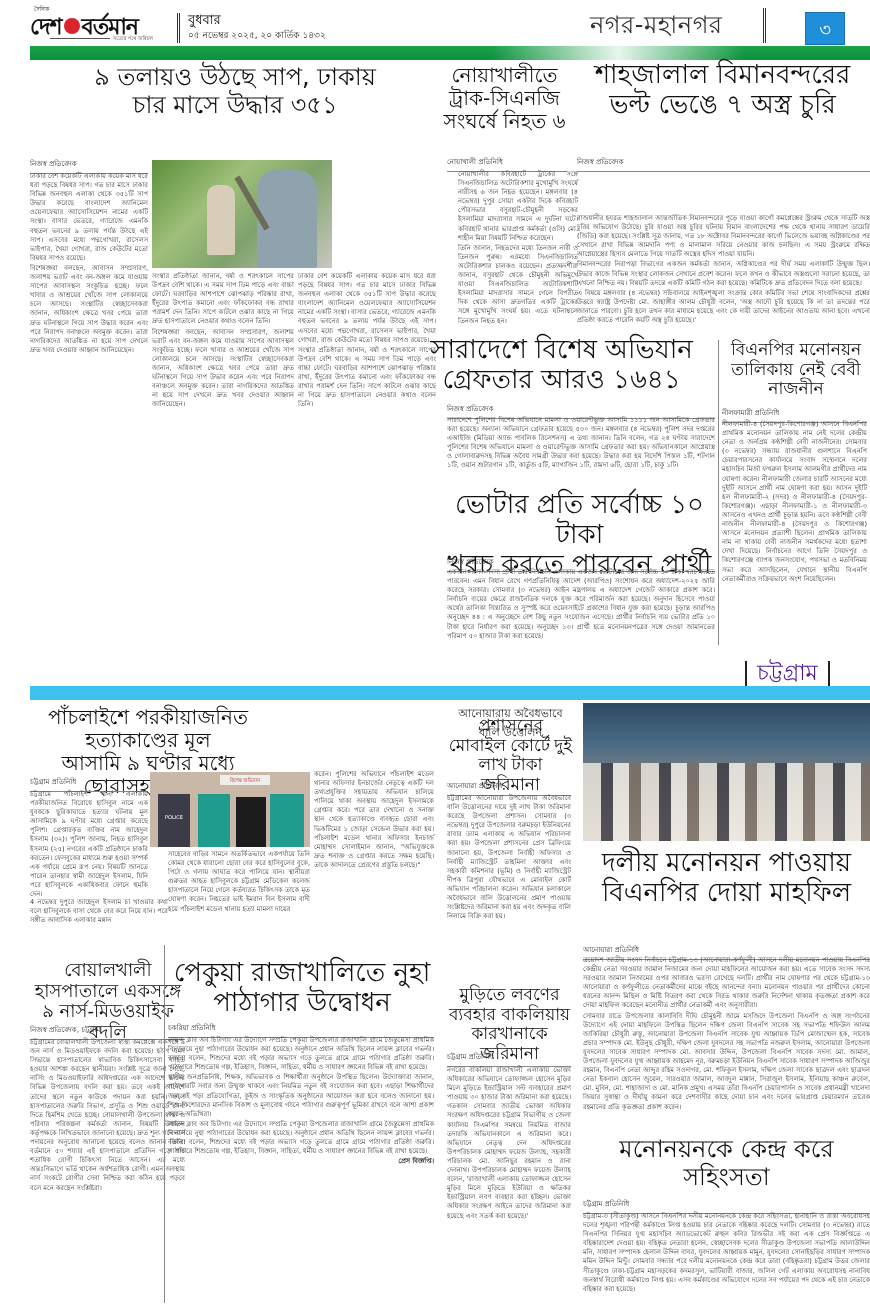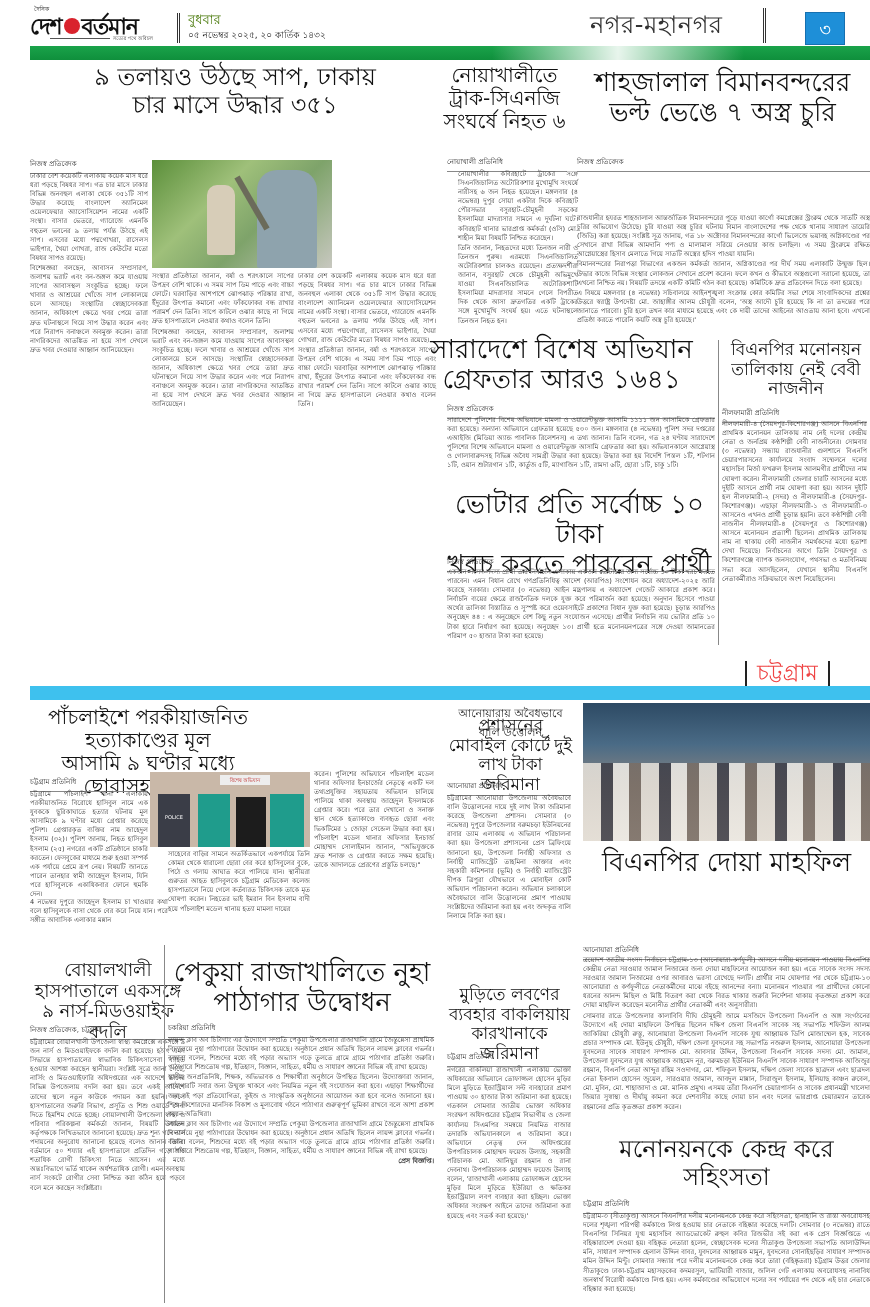--- a/index.html
+++ b/index.html
@@ -8,21 +8,21 @@
 
   .abs { position: absolute; }
 
   
   .logo-small { left: 34px; top: 4px; font-size: 6px; color: #333; }
   .logo { left: 30px; top: 9px; font-size: 22px; font-weight: bold; color: #111; letter-spacing: -1px; }
   .logo .dot { display: inline-block; width: 16px; height: 16px; border-radius: 50%; background: #d9232d; vertical-align: middle; margin: 0 2px; position: relative; top: -2px; }
   .logo-rule { left: 50px; top: 38px; width: 60px; border-top: 1px solid #555; }
   .logo-tag { left: 113px; top: 35px; font-size: 5px; color: #444; }
   .mast-sep { left: 177px; top: 13px; width: 3px; height: 30px; border-left: 1px solid #333; border-right: 1px solid #333; }
-  .mast-day { left: 188px; top: 10px; font-size: 13px; color: #4d7c0f; }
+  .mast-day { left: 188px; top: 10px; font-size: 13px; color: #000000; }
   .mast-date { left: 188px; top: 28px; font-size: 9px; color: #222; }
   .section-title { left: 590px; top: 6px; font-size: 24px; color: #333; letter-spacing: 0.5px; }
   .sec-sep { left: 763px; top: 8px; width: 3px; height: 35px; border-left: 1px solid #333; border-right: 1px solid #333; }
   .page-num { left: 805px; top: 12px; width: 40px; height: 33px; background: #1e8fd8; color: #fff; font-size: 18px; text-align: center; line-height: 33px; border: 1px solid #1670b0; }
 
   .band-green { left: 30px; top: 46px; width: 840px; height: 14px;
     background: linear-gradient(180deg, #1aa34a 0%, #0f8f3c 100%); }
   .band-green::after { content: ""; position: absolute; inset: 0; background: linear-gradient(90deg, rgba(255,255,255,0) 0%, rgba(255,255,255,0) 55%, rgba(255,255,255,0.9) 70%, rgba(255,255,255,0) 85%); }
   .band-blue { left: 30px; top: 686px; width: 840px; height: 14px; background: #3ec1ee; }
 
@@ -34,21 +34,21 @@
   .h-s { font-size: 17px; }
   .kicker { font-size: 11px; color: #222; text-align: center; }
 
   .byline { font-size: 7px; color: #222; padding-bottom: 3px; border-bottom: 1px solid #888; }
 
   .body { font-size: 6.6px; line-height: 1.38; color: #333; text-align: justify; }
   .body p { margin-bottom: 1px; }
 
   .photo { overflow: hidden; }
   .vline { border-left: 1px solid #888; }
-  .tag-box { font-size: 22px; color: #ef4444; }
+  .tag-box { font-size: 22px; color: #4c1d95; }
   .tag-box .bar { display: inline-block; width: 2px; height: 26px; background: #222; vertical-align: middle; margin: 0 10px; }
 </style>
 </head>
 <body>
 
 <div class="abs logo-small">দৈনিক</div>
 <div class="abs logo">
   <span>দেশ</span><span class="dot"></span><span>বর্তমান</span>
 </div>
 <div class="abs logo-rule"></div>
@@ -85,21 +85,21 @@
   <p>সংস্থার প্রতিষ্ঠাতা জানান, বর্ষা ও শরৎকালে সাপের উপদ্রব বেশি থাকে। এ সময় সাপ ডিম পাড়ে এবং বাচ্চা ফোটে। ঘরবাড়ির আশপাশে ঝোপঝাড় পরিষ্কার রাখা, ইঁদুরের উৎপাত কমানো এবং ফাঁকফোকর বন্ধ রাখার পরামর্শ দেন তিনি। সাপে কাটলে ওঝার কাছে না গিয়ে দ্রুত হাসপাতালে নেওয়ার কথাও বলেন তিনি।</p>
 </div>
 
 <div class="abs hl h-m" style="left:442px;top:64px;width:125px;">নোয়াখালীতে ট্রাক-সিএনজি সংঘর্ষে নিহত ৬</div>
 <div class="abs byline" style="left:447px;top:156px;width:120px;">নোয়াখালী প্রতিনিধি</div>
 <div class="abs body" style="left:458px;top:170px;width:120px;height:165px;">
   <p>নোয়াখালীর কবিরহাটে ট্রাকের সঙ্গে সিএনজিচালিত অটোরিকশার মুখোমুখি সংঘর্ষে নারীসহ ৬ জন নিহত হয়েছেন। মঙ্গলবার (৪ নভেম্বর) দুপুর সোয়া একটার দিকে কবিরহাট পৌরসভার বসুরহাট-চৌমুহনী সড়কের ইসলামিয়া মাদরাসার সামনে এ দুর্ঘটনা ঘটে। কবিরহাট থানার ভারপ্রাপ্ত কর্মকর্তা (ওসি) মো. শাহীন মিয়া বিষয়টি নিশ্চিত করেছেন।</p>
   <p>তিনি জানান, নিহতদের মধ্যে তিনজন নারী ও তিনজন পুরুষ। এরমধ্যে সিএনজিচালিত অটোরিকশার চালকও রয়েছেন। প্রত্যক্ষদর্শীরা জানান, বসুরহাট থেকে চৌমুহনী অভিমুখে যাওয়া সিএনজিচালিত অটোরিকশাটি ইসলামিয়া মাদরাসার সামনে গেলে বিপরীত দিক থেকে আসা দ্রুতগতির একটি ট্রাকের সঙ্গে মুখোমুখি সংঘর্ষ হয়। এতে ঘটনাস্থলে তিনজন নিহত হন।</p>
 </div>
 
-<div class="abs hl h-l" style="left:575px;top:68px;width:295px;">
+<div class="abs hl h-l" style="left:575px;top:60px;width:295px;">
   <div>শাহজালাল বিমানবন্দরের</div>
   <div>ভল্ট ভেঙে ৭ অস্ত্র চুরি</div>
 </div>
 <div class="abs byline" style="left:577px;top:156px;width:293px;">নিজস্ব প্রতিবেদক</div>
 <div class="abs body" style="left:577px;top:170px;width:293px;height:164px;margin-top:44px;">
   <p>রাজধানীর হযরত শাহজালাল আন্তর্জাতিক বিমানবন্দরের পুড়ে যাওয়া কার্গো কমপ্লেক্সের স্ট্রংরুম থেকে সাতটি অস্ত্র চুরির অভিযোগ উঠেছে। চুরি যাওয়া অস্ত্র চুরির ঘটনায় বিমান বাংলাদেশের পক্ষ থেকে থানায় সাধারণ ডায়েরি (জিডি) করা হয়েছে। সংশ্লিষ্ট সূত্র জানায়, গত ১৮ অক্টোবর বিমানবন্দরের কার্গো ভিলেজে ভয়াবহ অগ্নিকাণ্ডের পর সেখানে রাখা বিভিন্ন আমদানি পণ্য ও মালামাল সরিয়ে নেওয়ার কাজ চলছিল। এ সময় স্ট্রংরুমে রক্ষিত আগ্নেয়াস্ত্রের হিসাব মেলাতে গিয়ে সাতটি অস্ত্রের হদিস পাওয়া যায়নি।</p>
   <p>বিমানবন্দরের নিরাপত্তা বিভাগের একজন কর্মকর্তা জানান, অগ্নিকাণ্ডের পর দীর্ঘ সময় এলাকাটি উন্মুক্ত ছিল। উদ্ধার কাজে বিভিন্ন সংস্থার লোকজন সেখানে প্রবেশ করেন। ফলে কখন ও কীভাবে অস্ত্রগুলো সরানো হয়েছে, তা এখনো নিশ্চিত নয়। বিষয়টি তদন্তে একটি কমিটি গঠন করা হয়েছে। কমিটিকে দ্রুত প্রতিবেদন দিতে বলা হয়েছে।</p>
   <p>এ বিষয়ে মঙ্গলবার (৪ নভেম্বর) সচিবালয়ে আইনশৃঙ্খলা সংক্রান্ত কোর কমিটির সভা শেষে সাংবাদিকদের প্রশ্নের উত্তরে স্বরাষ্ট্র উপদেষ্টা মো. জাহাঙ্গীর আলম চৌধুরী বলেন, 'অস্ত্র আদৌ চুরি হয়েছে কি না তা তদন্তের পরে জানাতে পারবো। চুরি হলে তখন কার মাধ্যমে হয়েছে এবং কে দায়ী তাদের আইনের আওতায় আনা হবে। এখনো প্রতিষ্ঠা করতে পারেনি কয়টি অস্ত্র চুরি হয়েছে।'</p>
 </div>
 
@@ -146,20 +146,21 @@
 
 <div class="abs kicker" style="left:448px;top:705px;width:125px;">আনোয়ারায় অবৈধভাবে বালি উত্তোলন</div>
 <div class="abs hl h-s" style="left:448px;top:716px;width:125px;font-family:Liberation Serif, serif;">প্রশাসনের মোবাইল কোর্টে দুই লাখ টাকা জরিমানা</div>
 <div class="abs byline" style="left:447px;top:780px;width:124px;">আনোয়ারা প্রতিনিধি</div>
 <div class="abs body" style="left:447px;top:794px;width:124px;height:180px;">চট্টগ্রামের আনোয়ারা উপজেলায় অবৈধভাবে বালি উত্তোলনের দায়ে দুই লাখ টাকা জরিমানা করেছে উপজেলা প্রশাসন। সোমবার (৩ নভেম্বর) দুপুরে উপজেলার বরুমচড়া ইউনিয়নের রাবার ড্যাম এলাকায় এ অভিযান পরিচালনা করা হয়। উপজেলা প্রশাসনের প্রেস ব্রিফিংয়ে জানানো হয়, উপজেলা নির্বাহী অফিসার ও নির্বাহী ম্যাজিস্ট্রেট তাহমিনা আক্তার এবং সহকারী কমিশনার (ভূমি) ও নির্বাহী ম্যাজিস্ট্রেট দীপক ত্রিপুরা যৌথভাবে এ মোবাইল কোর্ট অভিযান পরিচালনা করেন। অভিযান চলাকালে অবৈধভাবে বালি উত্তোলনের প্রমাণ পাওয়ায় সংশ্লিষ্টদের জরিমানা করা হয় এবং জব্দকৃত বালি নিলামে বিক্রি করা হয়।</div>
 
 <div class="abs photo" style="left:583px;top:703px;width:287px;height:138px;background:linear-gradient(180deg,#2d4a64 0%,#4a6b86 30%,#8b8580 60%,#c9bfb4 100%);">
   <div style="position:absolute;left:0;top:60px;width:287px;height:78px;background:repeating-linear-gradient(90deg,#e9e4dc 0 18px,#3f3f48 18px 30px,#f2efe9 30px 46px,#7a6e65 46px 58px);opacity:0.85;"></div>
 </div>
 <div class="abs hl h-l" style="left:583px;top:848px;width:287px;">
+  <div>দলীয় মনোনয়ন পাওয়ায়</div>
   <div>বিএনপির দোয়া মাহফিল</div>
 </div>
 <div class="abs byline" style="left:583px;top:944px;width:287px;">আনোয়ারা প্রতিনিধি</div>
 <div class="abs body" style="left:583px;top:956px;width:287px;height:176px;">
   <p>ত্রয়োদশ জাতীয় সংসদ নির্বাচনে চট্টগ্রাম-১৩ (আনোয়ারা-কর্ণফুলী) আসনে দলীয় মনোনয়ন পাওয়ায় বিএনপির কেন্দ্রীয় নেতা সরওয়ার জামাল নিজামের জন্য দোয়া মাহফিলের আয়োজন করা হয়। এতে সাবেক সংসদ সদস্য সরওয়ার জামাল নিজামের ওপর আবারও ভরসা রেখেছে দলটি। প্রার্থীর নাম ঘোষণার পর থেকে চট্টগ্রাম-১৩ আনোয়ারা ও কর্ণফুলীতে নেতাকর্মীদের মাঝে বইছে আনন্দের বন্যা। মনোনয়ন পাওয়ার পর প্রার্থীদের কোনো ধরনের আনন্দ মিছিল ও মিষ্টি বিতরণ করা থেকে বিরত থাকার জরুরি নির্দেশনা থাকায় কৃতজ্ঞতা প্রকাশ করে দোয়া মাহফিল করেছেন মনোনীত প্রার্থীর নেতাকর্মী এবং অনুসারীরা।</p>
   <p>সোমবার রাতে উপজেলার কালাবিবি দীঘি চৌমুহনী জামে মসজিদে উপজেলা বিএনপি ও অঙ্গ সংগঠনের উদ্যোগে এই দোয়া মাহফিলে উপস্থিত ছিলেন দক্ষিণ জেলা বিএনপি সাবেক সহ সভাপতি শফিউল আলম জাকিরিয়া চৌধুরী রুস্তু, আনোয়ারা উপজেলা বিএনপি সাবেক যুগ্ম আহ্বায়ক ডিপি মোজাম্মেল হক, সাবেক প্রচার সম্পাদক মো. ইউনুছ চৌধুরী, দক্ষিণ জেলা যুবদলের সহ সভাপতি নজরুল ইসলাম, আনোয়ারা উপজেলা যুবদলের সাবেক সাধারণ সম্পাদক মো. আবসার উদ্দিন, উপজেলা বিএনপি সাবেক সদস্য মো. জামাল, উপজেলা যুবদলের যুগ্ম আহ্বায়ক আহমেদ নূর, বরুমচড়া ইউনিয়ন বিএনপি সাবেক সাধারণ সম্পাদক আজিজুর রহমান, বিএনপি নেতা আব্দুর রহিম সওদাগর, মো. শফিকুল ইসলাম, দক্ষিণ জেলা সাবেক ছাত্রদল এবং ছাত্রদল নেতা ইকবাল হোসেন জুয়েল, সারওয়ার জামাল, আবদুল মান্নান, সিরাজুল ইসলাম, ইলিয়াছ কাঞ্চন রুবেল, মো. মুবিন, মো. শাহাজাদা ও মো. মানিক প্রমুখ। এসময় তাঁরা বিএনপি চেয়ারপার্সন ও সাবেক প্রধানমন্ত্রী খালেদা জিয়ার সুস্বাস্থ্য ও দীর্ঘায়ু কামনা করে দেশবাসীর কাছে দোয়া চান এবং দলের ভারপ্রাপ্ত চেয়ারম্যান তারেক রহমানের প্রতি কৃতজ্ঞতা প্রকাশ করেন।</p>
 </div>
 
 <div class="abs hl h-m" style="left:28px;top:960px;width:160px;font-size:18px;">বোয়ালখালী হাসপাতালে একসঙ্গে ৯ নার্স-মিডওয়াইফ বদলি</div>
 <div class="abs byline" style="left:30px;top:1024px;width:155px;">নিজস্ব প্রতিবেদক, চট্টগ্রাম</div>

